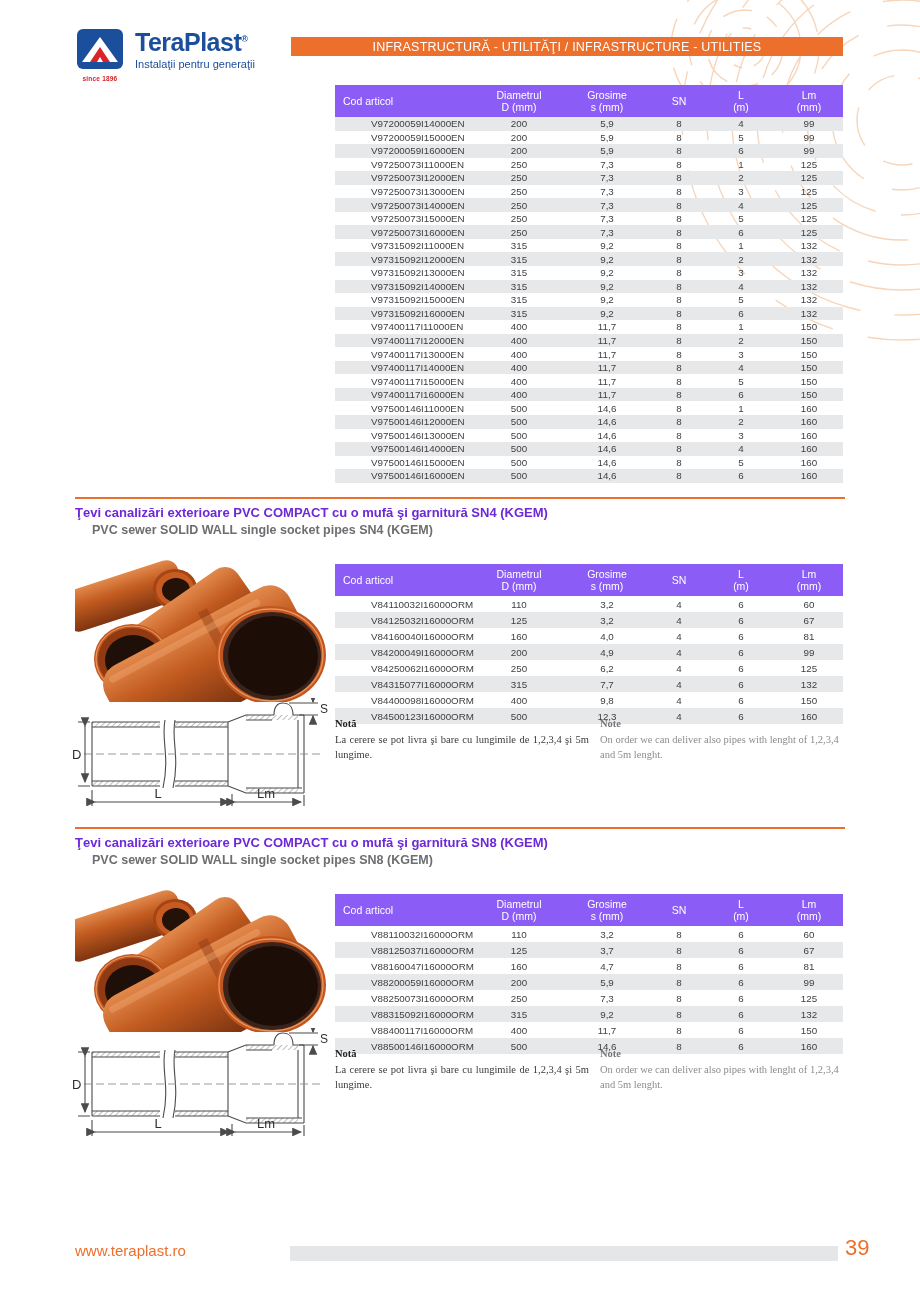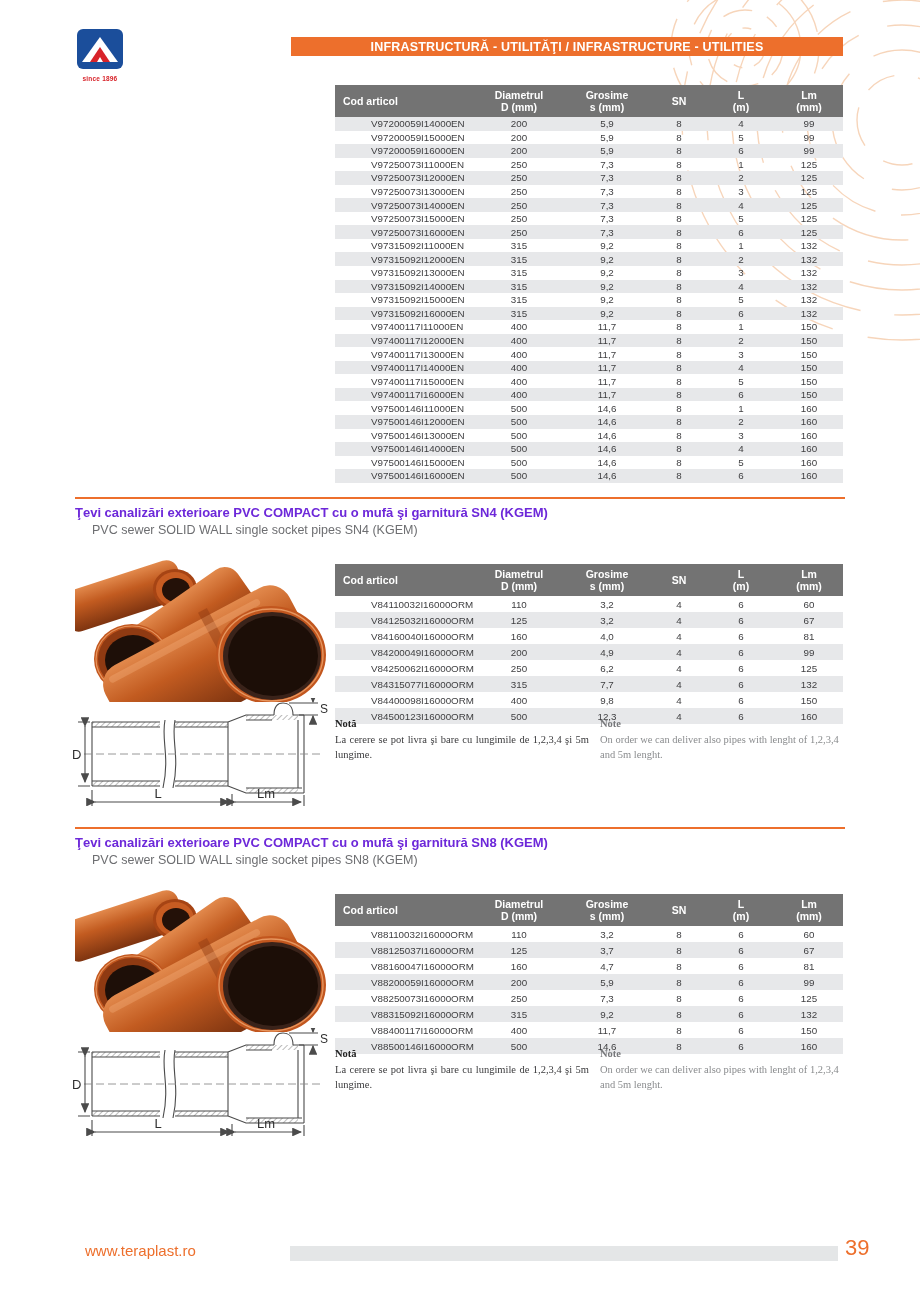--- a/index.html
+++ b/index.html
@@ -14,56 +14,56 @@
   .logo{position:absolute;left:74px;top:28px;display:flex;align-items:flex-start;}
   .logo-mark-wrap{width:52px;text-align:center;}
   .logo-since{color:#D8232A;font-size:6.5px;font-weight:bold;margin-top:1px;letter-spacing:.2px;}
   .logo-text{margin-left:9px;padding-top:2px;}
   .brand{color:#1B4E9B;font-size:25px;font-weight:bold;letter-spacing:-.5px;line-height:1;}
   .brand sup{font-size:9px;}
   .tagline{color:#1B4E9B;font-size:11px;margin-top:3px;}
 
   
   .hdr-bar{position:absolute;left:291px;top:37px;width:552px;height:19px;background:#ED6F2C;
-           color:#fff;font-weight:bold;font-size:12.5px;display:flex;align-items:center;
+           color:#fff;font-weight:normal;font-size:12.5px;display:flex;align-items:center;
            justify-content:center;letter-spacing:.2px;}
   .hdr-sub{position:absolute;left:291px;top:59px;width:552px;text-align:right;
            font-size:12.5px;font-weight:bold;white-space:nowrap;}
   .hdr-sub .ro{color:#ED6F2C;}
   .hdr-sub .en{color:#F3A87C;}
 
   
   .tbl{position:absolute;width:508px;color:#3E3E40;}
   .grid6{display:grid;grid-template-columns:140px 88px 88px 56px 68px 68px;}
-  .thead{background:#737373;color:#fff;font-weight:bold;font-size:10.5px;height:32px;align-items:center;}
+  .thead{background:#8b5cf6;color:#fff;font-weight:normal;font-size:10.5px;height:32px;align-items:center;}
   .thead .hc{text-align:center;line-height:1.15;}
   .thead .hc:first-child{text-align:left;padding-left:8px;}
   .tbody .trow{height:13.55px;align-items:center;font-size:9.8px;}
   .tbody.short .trow{height:16px;}
   .trow .tcell{text-align:center;white-space:nowrap;overflow:hidden;}
   .trow .tcell:first-child{text-align:left;padding-left:8px;margin-left:28px;}
   .stripe-odd .trow:nth-child(odd){background:#E7E8EA;}
   .stripe-even .trow:nth-child(even){background:#E7E8EA;}
 
   
   .sec-hr{position:absolute;left:75px;width:770px;height:2px;background:#ED6F2C;}
   .sec-title{position:absolute;left:75px;color:#6d28d9;font-size:13px;font-weight:bold;white-space:nowrap;}
-  .sec-sub{position:absolute;left:75px;color:#6D6E71;font-size:12.5px;font-weight:normal;white-space:nowrap;padding-left:17px;}
+  .sec-sub{position:absolute;left:75px;color:#6D6E71;font-size:12.5px;font-weight:bold;white-space:nowrap;padding-left:17px;}
 
   
   .note{position:absolute;font-size:10.5px;line-height:1.45;font-family:Liberation Serif, serif;}
   .note .nt{font-weight:bold;margin:0 0 1px 0;}
   .note-ro{width:254px;color:#3A3A3C;}
   .note-ro .nt{color:#242424;}
   .note-ro .nb{text-align:justify;}
   .note-en{width:246px;color:#8A8C8E;}
   .note-en .nt{color:#77787B;}
 
   
-  .footer-web{position:absolute;left:85px;top:1242px;color:#ED6F2C;font-size:15px;}
+  .footer-web{position:absolute;left:75px;top:1242px;color:#ED6F2C;font-size:15px;}
   .footer-bar{position:absolute;left:290px;top:1246px;width:548px;height:15px;background:#E4E6E7;}
   .footer-page{position:absolute;left:845px;top:1235px;color:#ED6F2C;font-size:22px;}
 
   svg text{font-family:"Liberation Sans",sans-serif;}
 </style>
 </head>
 <body>
 
 <div class="page">
 
@@ -102,20 +102,24 @@
 
   <div class="logo">
     <div class="logo-mark-wrap">
       <svg width="48" height="42" viewBox="0 0 48 42">
         <rect x="1" y="1" width="46" height="40" rx="6" fill="#1B4E9B"></rect>
         <polygon points="6,34 24,9 42,34" fill="#fff"></polygon>
         <polygon points="14,34 24,19 34,34" fill="#D8232A"></polygon>
         <polygon points="21,34 24,29 27,34" fill="#fff"></polygon>
       </svg>
       <div class="logo-since">since 1896</div>
+    </div>
+    <div class="logo-text">
+      <div class="brand"><span>TeraPlast</span><sup>®</sup></div>
+      <div class="tagline">Instalaţii pentru generaţii</div>
     </div>
   </div>
 
   <div class="hdr-bar">
     <span>INFRASTRUCTURĂ - UTILITĂŢI / INFRASTRUCTURE - UTILITIES</span>
   </div>
 
   <div class="tbl" style="left:335px;top:85px;">
     <div class="thead grid6">
       <div class="hc">

